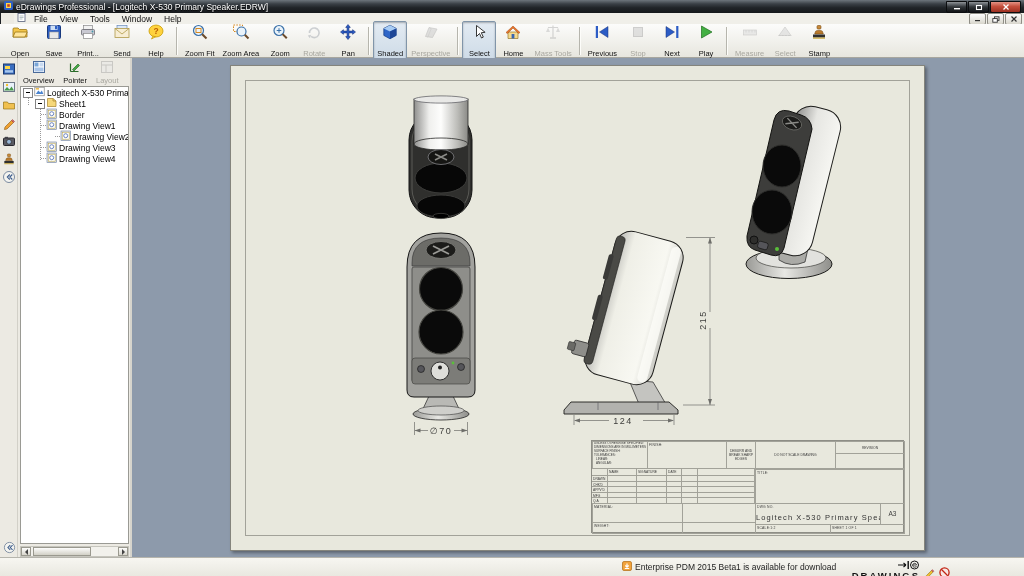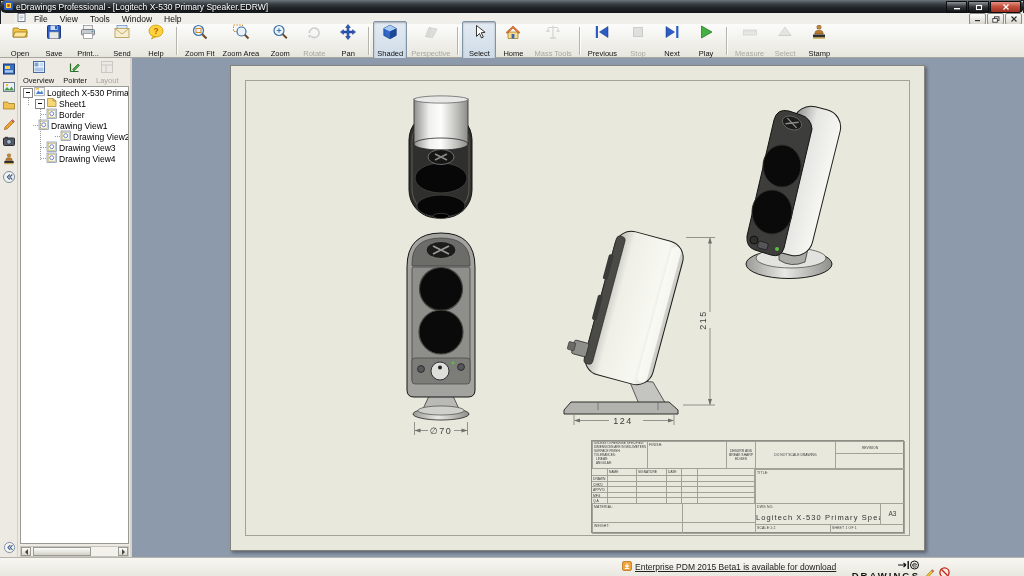--- a/index.html
+++ b/index.html
@@ -2,21 +2,21 @@
 <html><head>
 <meta charset="utf-8">
 <style>
   html,body{margin:0;padding:0;background:#444;}
   #app{position:relative;width:1024px;height:576px;overflow:hidden;
        font-family:"Liberation Sans",sans-serif;background:#eceae3;
        box-shadow:inset 0 0 0 1px #1c2024;}
   
   #titlebar{position:absolute;left:0;top:0;right:0;height:13px;
     background:linear-gradient(#6d757c,#3a4046 30%,#202428 60%,#16191c);
-    display:flex;align-items:center;color:#fff;font-size:8.5px;border-radius:6px;}
+    display:flex;align-items:center;color:#fff;font-size:8.5px;}
   #titlebar .appico{margin:0 3px 0 4px;}
   #title-text{text-shadow:0 1px 1px #000;white-space:nowrap;}
   #winbtns{position:absolute;right:3px;top:1px;display:flex;gap:1px;}
   .winbtn{width:19px;height:10px;border:1px solid #0b0d0f;border-radius:0 0 2px 2px;
     background:linear-gradient(rgba(255,255,255,.35),rgba(255,255,255,.07) 45%,rgba(0,0,0,.25));
     display:flex;align-items:center;justify-content:center;}
   .winbtn.close{width:29px;background:linear-gradient(#e49385,#c44f3c 45%,#9c3021);}
   
   #menubar{position:absolute;left:14px;top:13px;right:0;height:11px;background:#f0efe9;
     display:flex;align-items:center;font-size:8.5px;color:#111;border-bottom:1px solid #e2e1da;}
@@ -83,21 +83,21 @@
   .ntable{position:absolute;left:0;top:28px;width:163px;height:35px;display:grid;
     grid-template-columns:16px 29px 30px 15px 16px 1fr;grid-template-rows:7px repeat(5,1fr);}
   .ntable span{border-right:1px solid #a2a299;border-bottom:1px solid #a2a299;
     font-size:3.3px;line-height:6px;padding-left:1px;overflow:hidden;}
   #tb-title-text{font-size:7.5px;letter-spacing:1.1px;color:#333;text-align:center;margin-top:4px;white-space:nowrap;}
   #tb-size{font-size:6.5px;}
   
   #statusbar{position:absolute;left:0;bottom:0;right:0;height:18px;
     background:linear-gradient(#f7f6f1,#e9e8e0);border-top:1px solid #b6b5ad;font-size:8.5px;color:#222;}
   #sb-link{position:absolute;left:622px;top:3px;display:flex;align-items:center;gap:3px;}
-  #sb-link .txt{text-decoration:underline;}
+  #sb-link .txt{}
   #sb-right{position:absolute;right:74px;top:2px;display:flex;align-items:center;gap:4px;}
   #sb-logo{display:flex;align-items:flex-end;flex-direction:column;}
   #sb-logo .word{font-weight:bold;font-size:9.5px;letter-spacing:2px;color:#111;}
   #sb-logo .reg{font-size:5px;vertical-align:super;}
 </style>
 </head>
 <body>
 
 <div id="app">
 
@@ -446,21 +446,21 @@
             </svg></span>
         <span class="lbl">Sheet1</span>
       </div>
       <div class="trow" style="padding-left:20px;">
         <span class="stub"></span>
         <span class="ticon11"><svg width="11" height="11">
               <use href="#i-doc"></use>
             </svg></span>
         <span class="lbl">Border</span>
       </div>
-      <div class="trow" style="padding-left:12px;">
+      <div class="trow" style="padding-left:20px;">
         <span class="stub"></span>
         <span class="ticon11"><svg width="11" height="11">
               <use href="#i-doc"></use>
             </svg></span>
         <span class="lbl">Drawing View1</span>
       </div>
       <div class="trow" style="padding-left:34px;">
         <span class="stub"></span>
         <span class="ticon11"><svg width="11" height="11">
               <use href="#i-doc"></use>

